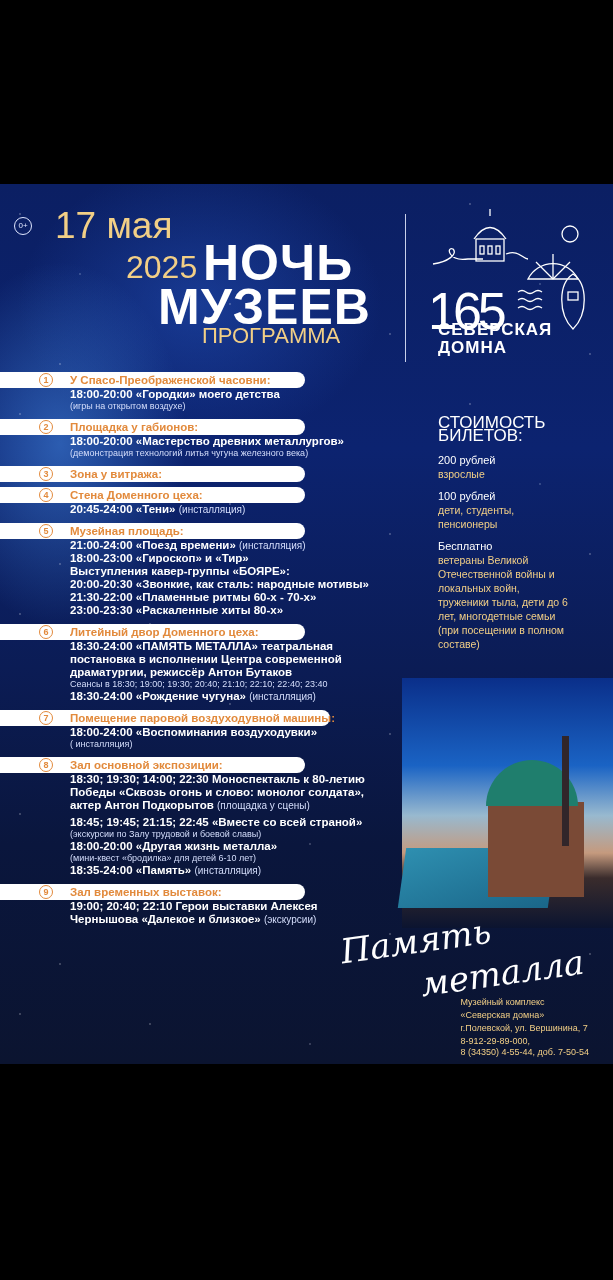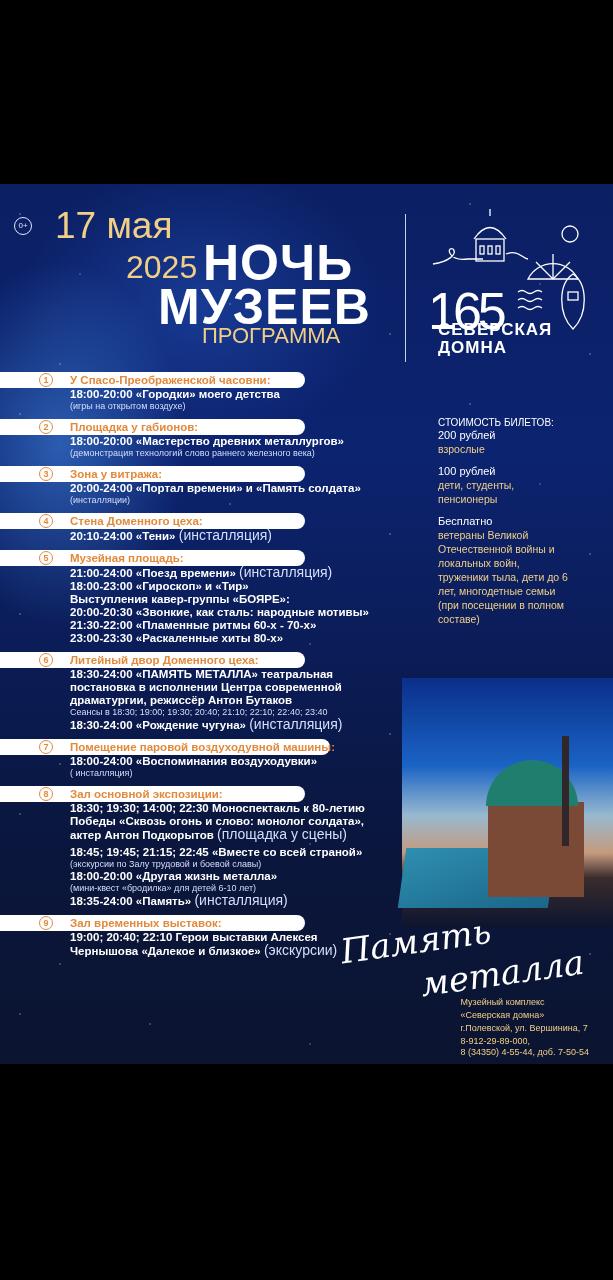--- a/index.html
+++ b/index.html
@@ -30,24 +30,24 @@
   .program{position:absolute;left:202px;top:140px;color:#f2cf86;font-size:22px;line-height:24px;}
   .vline{position:absolute;left:405px;top:30px;width:1px;height:148px;background:#c8d0ea;}
   .logo{position:absolute;left:428px;top:20px;width:170px;height:155px;}
   .logo-text{position:absolute;left:438px;top:137px;color:#fff;font-weight:bold;font-size:17px;line-height:18px;letter-spacing:1px;}
   .sections{position:absolute;left:0;top:183px;width:400px;}
   .sec-head{position:relative;height:16px;width:305px;background:#fff;border-radius:0 9px 9px 0;margin-top:5px;}
   .sec-num{position:absolute;left:39px;top:1px;width:12px;height:12px;border:1px solid #e28a3c;border-radius:50%;color:#e28a3c;font-size:9px;line-height:12px;text-align:center;font-weight:bold;}
   .sec-title{position:absolute;left:70px;top:1px;color:#e28a3c;font-weight:bold;font-size:11.5px;line-height:14px;white-space:nowrap;}
   .item{margin-left:70px;color:#fff;font-size:11.5px;line-height:13px;font-weight:bold;}
   .note{margin-left:70px;color:#d5defc;font-size:9px;line-height:11px;}
-  .item .small{font-weight:normal;font-size:14px;color:#d5defc;}
+  .item .small{font-weight:normal;font-size:10px;color:#d5defc;}
   .items{padding-bottom:2px;}
   .tickets{position:absolute;left:438px;top:232px;width:170px;color:#fff;}
-  .tk-head{font-size:10px;line-height:13px;}
+  .tk-head{font-size:17px;line-height:13px;margin-bottom:12px;}
   .tk-price{font-size:11px;line-height:13px;}
   .tk-who{font-size:10.5px;line-height:14px;color:#f2cf86;margin-bottom:9px;}
   .photo{position:absolute;left:402px;top:494px;width:211px;height:250px;
     background:linear-gradient(180deg,#0a2f8a 0%,#1a63c4 35%,#98b9cf 55%,#c59a7e 70%,#3a2c2c 80%,#0b1430 100%);}
   .dome{position:absolute;left:84px;top:82px;width:92px;height:46px;background:#1f7e6d;border-radius:46px 46px 0 0;}
   .tower{position:absolute;left:86px;top:124px;width:96px;height:95px;background:#7a4a36;}
   .chimney{position:absolute;left:160px;top:58px;width:7px;height:110px;background:#31262a;}
   .roof{position:absolute;left:0;top:170px;width:150px;height:60px;background:linear-gradient(160deg,#2e8fb0,#1a6689);transform:skewX(-8deg);}
   .script{position:absolute;left:340px;top:740px;color:#fff;font-family:"DejaVu Serif",serif;font-style:italic;font-size:34px;line-height:34px;transform:rotate(-8deg);}
   .script2{position:absolute;left:420px;top:772px;color:#fff;font-family:"DejaVu Serif",serif;font-style:italic;font-size:34px;line-height:34px;transform:rotate(-8deg);}
@@ -108,38 +108,34 @@
       <div class="item">18:00-20:00 «Городки» моего детства</div>
       <div class="note">(игры на открытом воздухе)</div>
     </div>
 
     <div class="sec-head">
       <span class="sec-num">2</span>
       <span class="sec-title">Площадка у габионов:</span>
     </div>
     <div class="items">
       <div class="item">18:00-20:00 «Мастерство древних металлургов»</div>
-      <div class="note">(демонстрация технологий слово раннего железного века)</div>
+      <div class="note">(демонстрация технологий литья чугуна железного века)</div>
     </div>
 
     <div class="sec-head">
       <span class="sec-num">3</span>
       <span class="sec-title">Зона у витража:</span>
     </div>
-    <div class="items">
-      <div class="item">20:00-24:00 «Портал времени» и «Память солдата»</div>
-      <div class="note">(инсталляции)</div>
-    </div>
 
     <div class="sec-head">
       <span class="sec-num">4</span>
       <span class="sec-title">Стена Доменного цеха:</span>
     </div>
     <div class="items">
-      <div class="item"><span>20:10-24:00 «Тени»</span> <span class="small">(инсталляция)</span></div>
+      <div class="item"><span>20:45-24:00 «Тени»</span> <span class="small">(инсталляция)</span></div>
     </div>
 
     <div class="sec-head">
       <span class="sec-num">5</span>
       <span class="sec-title">Музейная площадь:</span>
     </div>
     <div class="items">
       <div class="item"><span>21:00-24:00 «Поезд времени»</span> <span class="small">(инсталляция)</span></div>
       <div class="item">18:00-23:00 «Гироскоп» и «Тир»</div>
       <div class="item">Выступления кавер-группы «БОЯРЕ»:</div>

